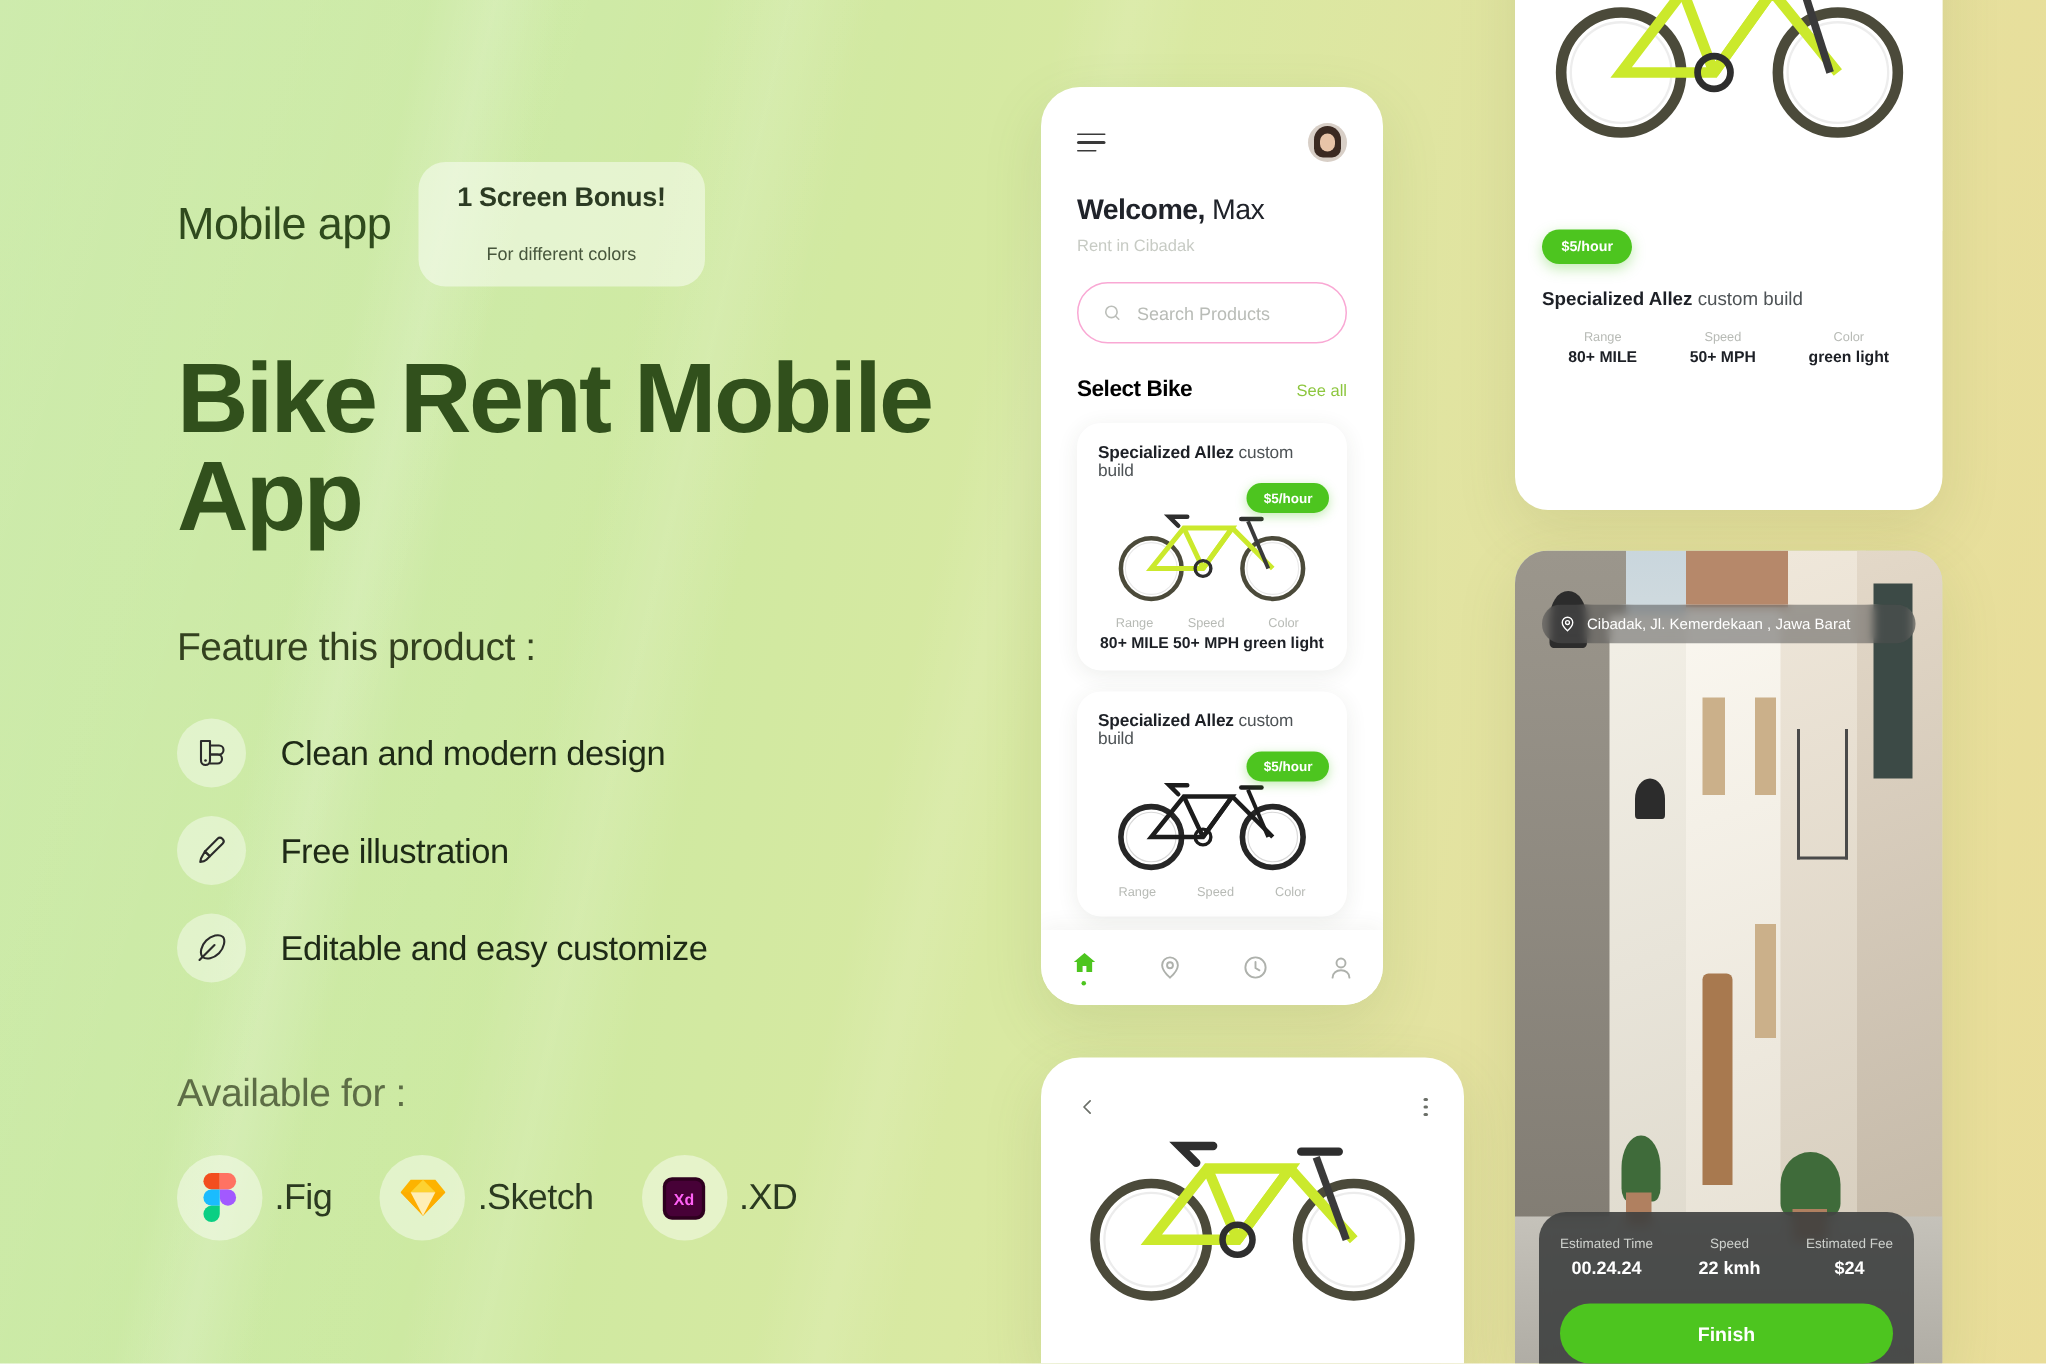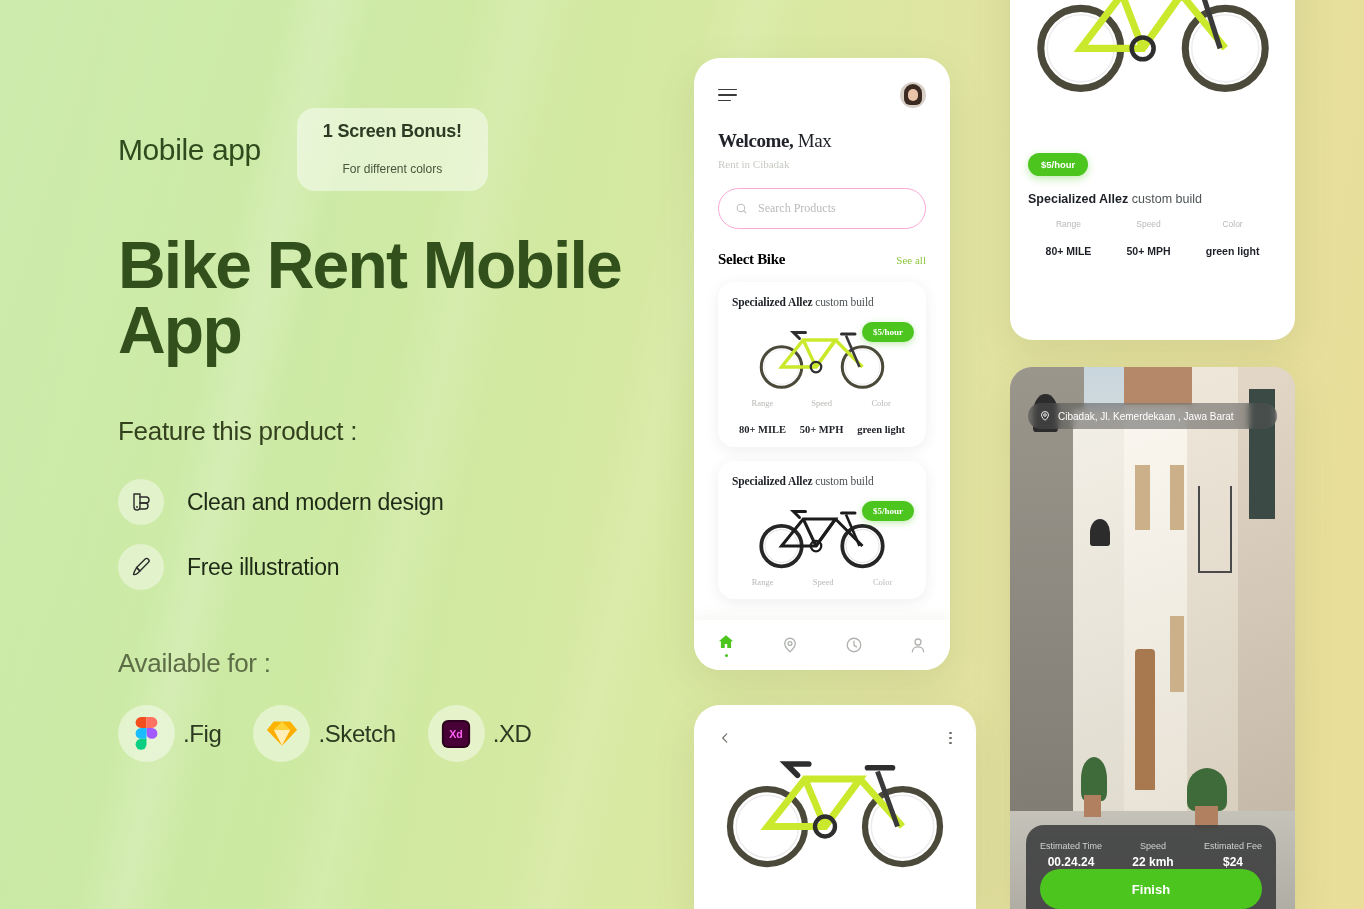--- a/index.html
+++ b/index.html
@@ -13,21 +13,21 @@
   }
   .bg-streaks { position:absolute; inset:0; pointer-events:none;
     background:
       linear-gradient(103deg, transparent 18%, rgba(255,255,255,0.16) 21%, transparent 24%),
       linear-gradient(103deg, transparent 30%, rgba(255,255,255,0.12) 33.5%, transparent 37%),
       linear-gradient(103deg, transparent 45%, rgba(255,255,255,0.10) 48%, transparent 51%);
   }
 
   
   .left { position:absolute; left:118px; top:108px; width:600px; }
-  .kicker-row { display:flex; align-items:center; gap:36px; }
+  .kicker-row { display:flex; align-items:center; gap:18px; }
   .kicker { font-size:30px; color:#2f4a1d; font-weight:400; letter-spacing:-0.4px; white-space:nowrap; }
   .bonus-badge { background:rgba(255,255,255,0.48); border-radius:18px; padding:13px 26px 15px;
                  text-align:center; }
   .bonus-title { font-size:18px; font-weight:700; color:#2c3b23; letter-spacing:-0.2px; }
   .bonus-sub { font-size:12px; color:#47563c; margin-top:20px; }
   .headline { margin-top:42px; font-size:66px; line-height:0.98; font-weight:700;
               color:#31501c; letter-spacing:-1.8px; max-width:580px; }
   .subhead { margin-top:54px; font-size:26px; color:#33411f; letter-spacing:-0.3px; }
   .features { margin-top:32px; display:flex; flex-direction:column; gap:19px; }
   .feature { display:flex; align-items:center; gap:23px; }
@@ -38,21 +38,21 @@
   .avail-title { margin-top:58px; font-size:26px; color:#5d6d46; letter-spacing:-0.3px; }
   .tools { margin-top:26px; display:flex; align-items:center; gap:18px; }
   .tool { display:flex; align-items:center; gap:8px; }
   .t-badge { width:57px; height:57px; border-radius:50%; background:rgba(255,255,255,0.44);
              display:flex; align-items:center; justify-content:center; }
   .t-label { font-size:24px; color:#2b3a20; font-weight:500; letter-spacing:-0.4px; margin-right:14px; }
 
   
   .phone { position:absolute; background:#fff; border-radius:26px; overflow:hidden;
            box-shadow:0 14px 40px rgba(90,110,50,0.13); }
-  #phone-home { left:694px; top:58px; width:256px; height:612px;font-family:Liberation Serif, serif; }
+  #phone-home { left:694px; top:58px; width:228px; height:612px; }
   #phone-detail { left:694px; top:705px; width:282px; height:204px; border-radius:26px 26px 0 0; }
   #card-detail { position:absolute; left:1010px; top:-96px; width:285px; height:436px;
                  background:#fff; border-radius:0 0 22px 22px; overflow:hidden;
                  box-shadow:0 14px 40px rgba(90,110,50,0.13); }
   #card-trip { position:absolute; left:1010px; top:367px; width:285px; height:542px;
                border-radius:22px 22px 0 0; overflow:hidden;
                box-shadow:0 14px 40px rgba(90,110,50,0.13); }
 
   
   .ph-pad { padding:0 24px; }
@@ -80,21 +80,21 @@
   .bike-card { margin-top:14px; background:#fff; border-radius:16px; padding:14px 14px 12px;
                box-shadow:0 3px 14px rgba(60,70,40,0.09); position:relative; }
   .bc-title { font-size:11.5px; color:#4e5356; letter-spacing:-0.1px; }
   .bc-title b { color:#1d2026; font-weight:700; }
   .price-pill { position:absolute; right:12px; top:40px; background:#4dc51f; color:#fff;
                 font-size:9px; font-weight:700; padding:5px 11px; border-radius:11px;
                 box-shadow:0 2px 7px rgba(77,197,31,0.35); }
   .bike-img { height:78px; margin:6px 0 4px; display:flex; align-items:center; justify-content:center; }
   .specs { display:flex; justify-content:space-around; text-align:center; margin-top:6px; }
   .spec-k { font-size:8.5px; color:#b7bab5; }
-  .spec-v { font-size:10.5px; font-weight:700; color:#1d2026; margin-top:16px; }
+  .spec-v { font-size:10.5px; font-weight:700; color:#1d2026; margin-top:3px; }
 
   .bottom-nav { position:absolute; left:0; right:0; bottom:0; height:50px; background:#fff;
                 display:flex; align-items:center; justify-content:space-around;
                 box-shadow:0 -3px 14px rgba(60,70,40,0.06); }
   .nav-item { position:relative; display:flex; flex-direction:column; align-items:center; cursor:pointer; }
   .nav-item svg { width:18px; height:18px; }
   .nav-dot { width:3px; height:3px; border-radius:50%; background:#4dc51f; margin-top:3px; }
 
   
   .pd-top { display:flex; align-items:center; justify-content:space-between; padding:26px 24px 0; }
@@ -122,21 +122,21 @@
   .loc-bar { position:absolute; left:18px; top:36px; right:18px; height:26px;
              background:rgba(80,80,80,0.52); border-radius:13px; display:flex; align-items:center;
              gap:7px; padding:0 11px; backdrop-filter:blur(3px); }
   .loc-bar svg { width:12px; height:12px; flex:0 0 auto; }
   .loc-text { font-size:10px; color:#fff; white-space:nowrap; overflow:hidden; }
   .trip-panel { position:absolute; left:16px; right:19px; bottom:0; background:rgba(58,60,60,0.88);
                 border-radius:18px 18px 0 0; padding:16px 14px 0; backdrop-filter:blur(4px); }
   .trip-specs { display:flex; justify-content:space-between; text-align:center; }
   .trip-k { font-size:9px; color:#cfd2ce; }
   .trip-v { font-size:12px; color:#fff; font-weight:700; margin-top:4px; }
-  .btn-finish { height:40px; background:#4dc51f; border-radius:20px; color:#fff;
+  .btn-finish { margin-top:17px; height:40px; background:#4dc51f; border-radius:20px; color:#fff;
                 font-size:13px; font-weight:700; display:flex; align-items:center;
                 justify-content:center; cursor:pointer; }
 </style>
 </head>
 <body>
 
 <div class="bg-streaks"></div>
 
 <div class="left">
 
@@ -165,20 +165,29 @@
       <div class="f-label">Clean and modern design</div>
     </div>
     <div class="feature">
       <div class="f-badge">
         <svg viewBox="0 0 24 24" fill="none" stroke="#2b2b2b" stroke-width="1.4" stroke-linecap="round" stroke-linejoin="round">
           <path d="M19.5 4.5c.8.8.8 2 0 2.8l-8.6 8.6-3.3-3.3 8.6-8.6c.8-.8 2-.8 2.8 0z"></path>
           <path d="M7.6 12.6l3.3 3.3-2.3 2.3c-.9.9-2.6 1.4-4.1 1.4.3-1.6.7-3.2 1.5-4.1z"></path>
         </svg>
       </div>
       <div class="f-label">Free illustration</div>
+    </div>
+    <div class="feature">
+      <div class="f-badge">
+        <svg viewBox="0 0 24 24" fill="none" stroke="#2b2b2b" stroke-width="1.4" stroke-linecap="round" stroke-linejoin="round">
+          <path d="M19.5 4.5c-2.5-2-7.5-1-11 2.5S4 15.5 6 18c2.5 2 7.5 1 11-2.5s4.5-9 2.5-11z"></path>
+          <path d="M4 20L14 10"></path>
+        </svg>
+      </div>
+      <div class="f-label">Editable and easy customize</div>
     </div>
   </div>
 
   <div class="avail-title">Available for :</div>
 
   <div class="tools">
     <div class="tool">
       <div class="t-badge">
         <svg viewBox="0 0 38 56" width="23" height="34">
           <path d="M10 0h9v18h-9a9 9 0 0 1 0-18z" fill="#f24e1e"></path>

